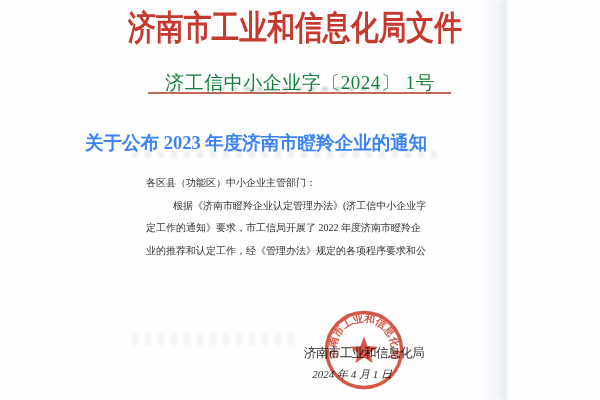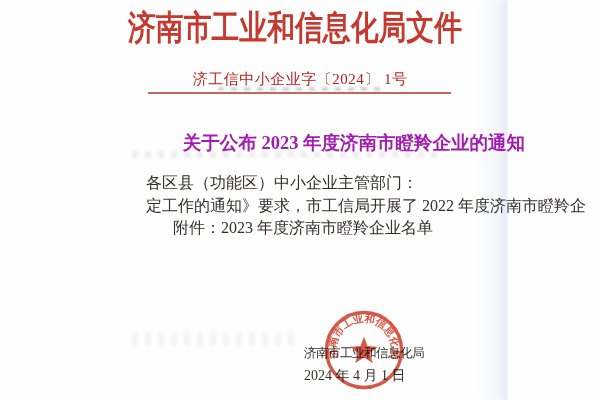--- a/index.html
+++ b/index.html
@@ -20,46 +20,46 @@
   }
   .header-title{
     position:absolute;left:85px;top:5px;width:420px;
     text-align:center;
     font-size:32px;font-weight:bold;color:#c5392e;
     transform:scaleX(.87) scaleY(1.06);transform-origin:50% 0;
     white-space:nowrap;
   }
   .doc-number{
     position:absolute;left:85px;top:70px;width:430px;
-    text-align:center;font-size:15px;color:#b91c1c;letter-spacing:.5px;
+    text-align:center;font-size:19px;color:#15803d;letter-spacing:.5px;
     white-space:nowrap;
   }
   .red-rule{
     position:absolute;left:148px;top:92px;width:303px;height:2px;
     background:#c0685a;
   }
   .doc-title{
     position:absolute;left:85px;top:130px;width:440px;
-    text-align:right;font-size:18.5px;font-weight:bold;color:#a21caf;
+    text-align:left;font-size:18.5px;font-weight:bold;color:#3b82f6;
     white-space:nowrap;
   }
   .body-block{
     position:absolute;left:146px;top:172px;width:345px;
-    font-size:16px;line-height:22.6px;color:#32302c;
+    font-size:10px;line-height:22.6px;color:#32302c;
   }
   .body-block .line{white-space:nowrap;}
   .body-block .indent{padding-left:27px;}
   .signature{
     position:absolute;left:304px;top:345px;width:116px;
     font-size:12.6px;letter-spacing:-.6px;color:#32302c;
     text-align:center;white-space:nowrap;
   }
   .sign-date{
     position:absolute;left:304px;top:367px;width:96px;
-    font-size:14px;color:#32302c;text-align:center;white-space:nowrap;
+    font-size:11px;color:#32302c;text-align:center;white-space:nowrap;font-style:italic;
   }
   .seal{
     position:absolute;left:316px;top:302px;width:96px;height:96px;
     opacity:.88;mix-blend-mode:multiply;
   }
   .seal text{
     font-size:10.5px;font-weight:bold;fill:#d0402e;
     font-family:"Liberation Serif","DejaVu Serif",serif;
   }
   
@@ -85,22 +85,23 @@
   <div class="header-title">济南市工业和信息化局文件</div>
 
   <div class="doc-number">济工信中小企业字〔2024〕 1号</div>
 
   <div class="red-rule"></div>
 
   <div class="doc-title">关于公布 2023 年度济南市瞪羚企业的通知</div>
 
   <div class="body-block">
     <div class="line">各区县（功能区）中小企业主管部门：</div>
+    <div class="line indent">根据《济南市瞪羚企业认定管理办法》(济工信中小企业字</div>
     <div class="line">定工作的通知》要求，市工信局开展了 2022 年度济南市瞪羚企</div>
-    <div class="line indent">附件：2023 年度济南市瞪羚企业名单</div>
+    <div class="line">业的推荐和认定工作，经《管理办法》规定的各项程序要求和公</div>
   </div>
 
   <div class="signature">济南市工业和信息化局</div>
 
   <div class="sign-date">2024 年 4 月 1 日</div>
 
   <svg class="seal" viewBox="0 0 96 96">
     <circle cx="48" cy="48" r="37.5" fill="none" stroke="#d0402e" stroke-width="3.4"></circle>
     <polygon points="48,34.5 51.6,44.2 62,44.7 53.9,51.1 56.7,61.1 48,55.4 39.3,61.1 42.1,51.1 34,44.7 44.4,44.2" fill="#d0402e"></polygon>
     <path id="sealArc" d="M 20.9 55.0 A 28 28 0 1 1 75.1 55.0" fill="none"></path>

